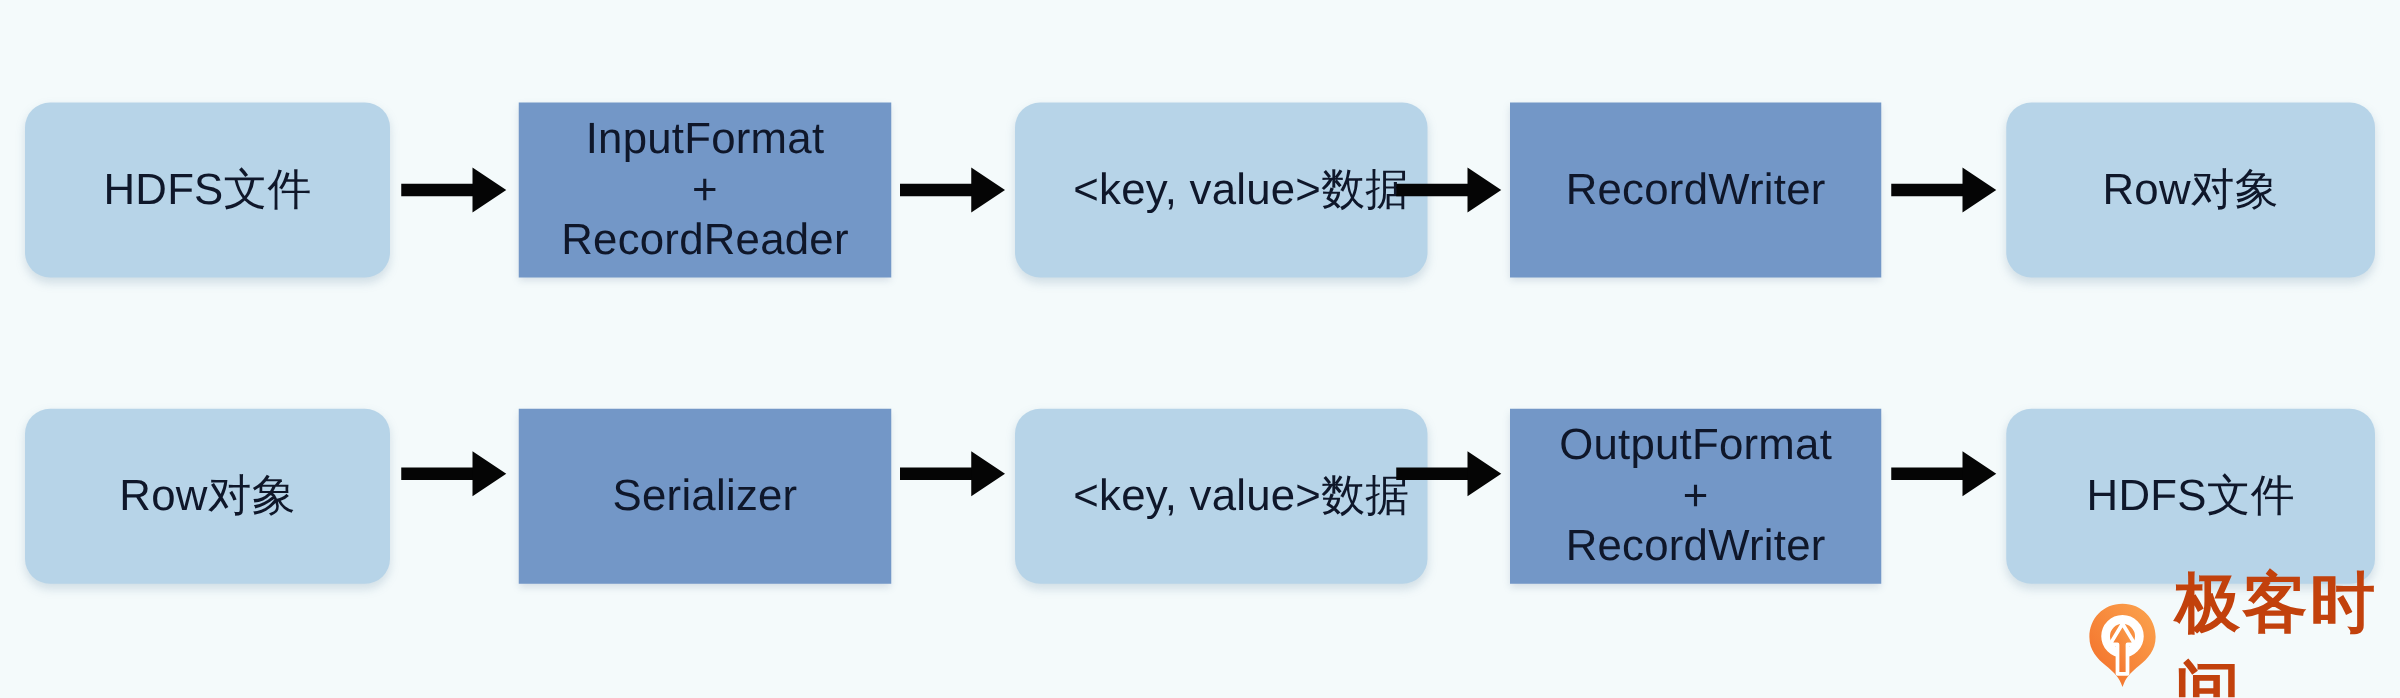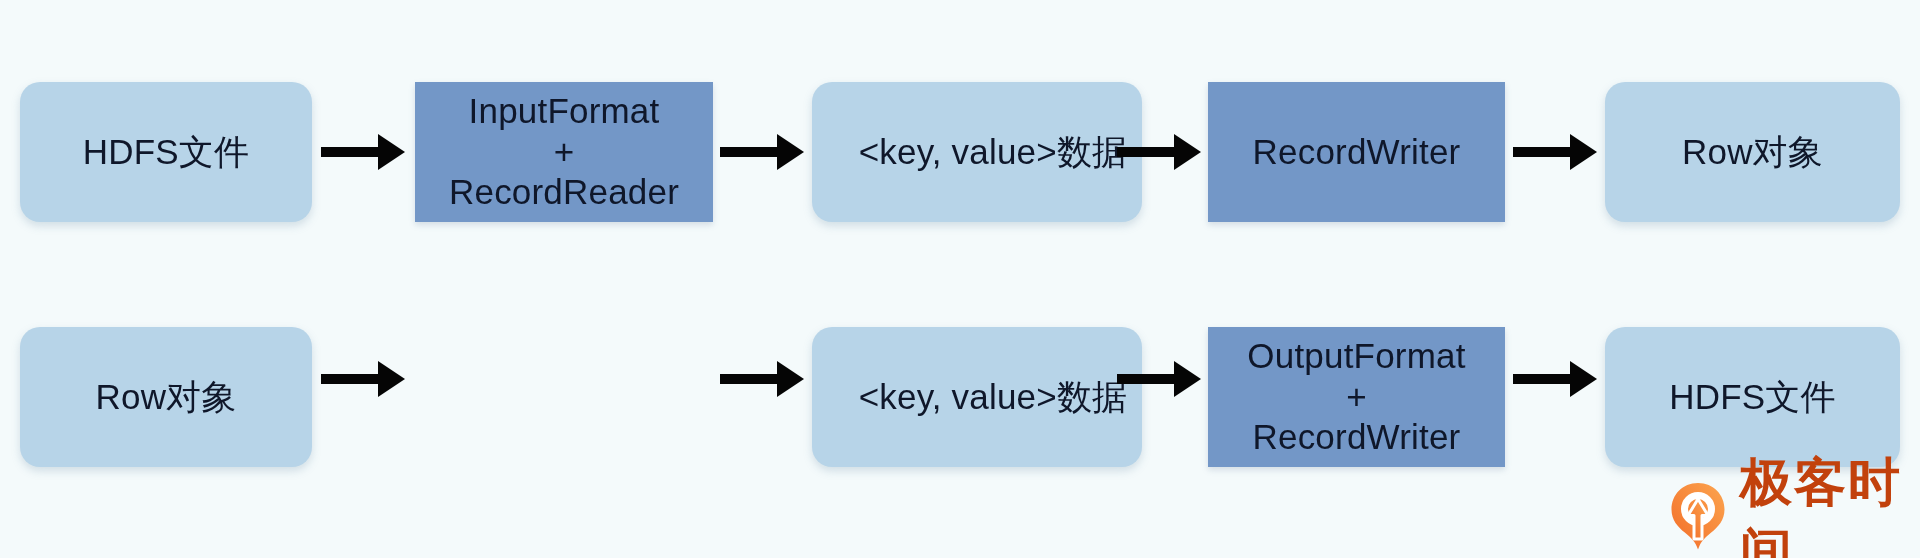--- a/index.html
+++ b/index.html
@@ -84,20 +84,23 @@
     <span>Row对象</span>
   </div>
 
   <div class="node light r1 c0">
     <span>Row对象</span>
   </div>
   <div class="arrow a1 g0">
     <div class="shaft"></div>
     <div class="head"></div>
   </div>
+  <div class="node dark r1 c1">
+    <span>Serializer</span>
+  </div>
   <div class="arrow a1 g1">
     <div class="shaft"></div>
     <div class="head"></div>
   </div>
   <div class="node light r1 c2">
     <span>&lt;key, value&gt;数据</span>
   </div>
   <div class="arrow a1 g2">
     <div class="shaft"></div>
     <div class="head"></div>

